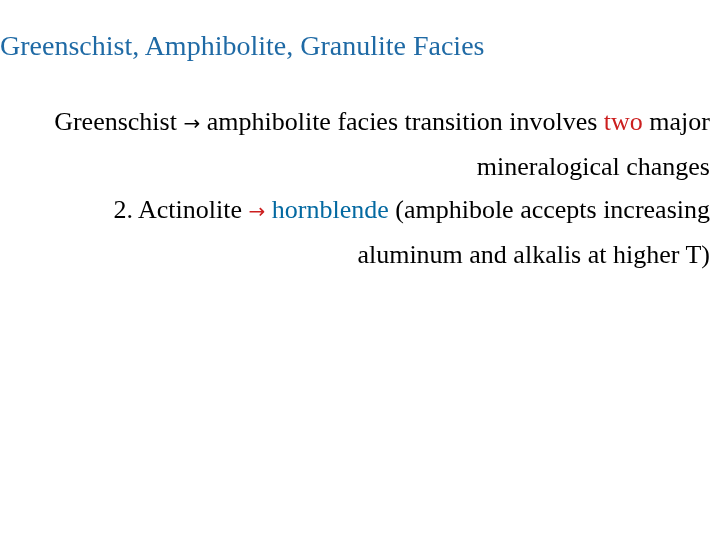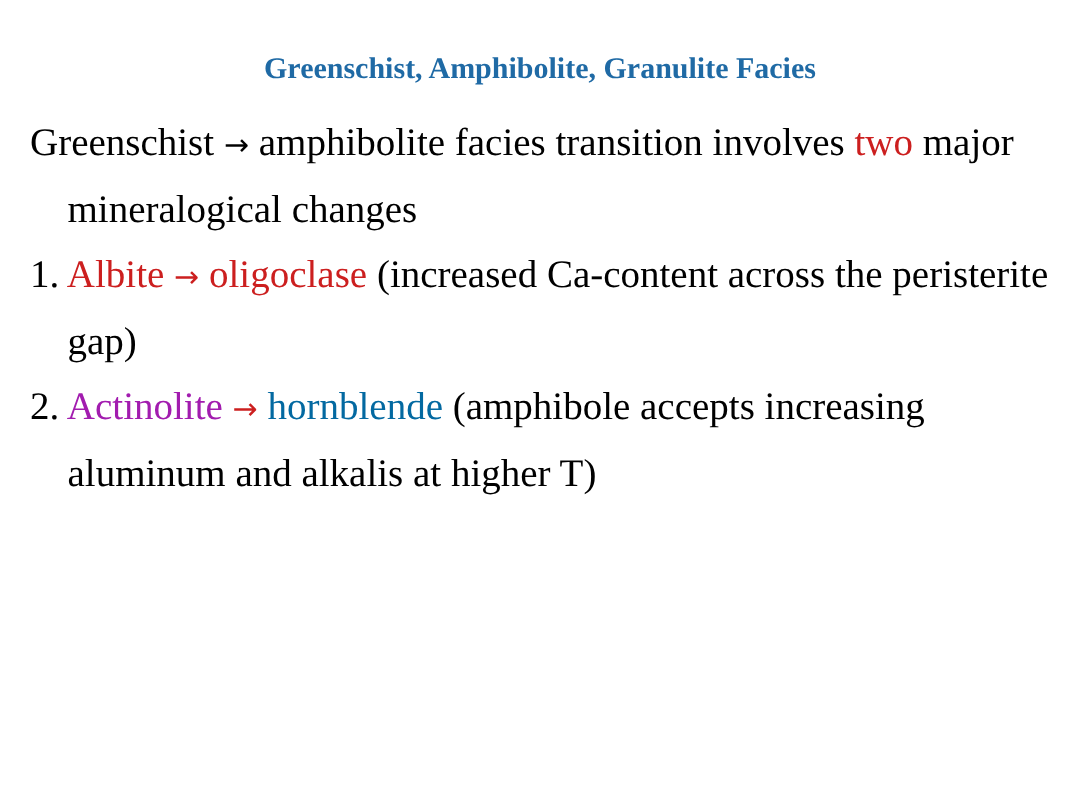--- a/index.html
+++ b/index.html
@@ -18,35 +18,36 @@
       position: absolute;
       left: 0; top: 0;
       width: 720px; height: 540px;
       background: #ffffff;
     }
     .title {
       position: absolute;
       left: 0;
       top: 28px;
       width: 720px;
-      text-align: center;
-      font-size: 20px;
+      text-align: left;
+      font-size: 28px;
       line-height: 36px;
       color: var(--title-color, #1f6aa5);
       margin: 0;
-      font-weight: bold;
+      font-weight: normal;
     }
     .body {
       position: absolute;
       left: 20px;
-      top: 73px;
+      top: 100px;
       width: 690px;
       margin: 0;
       padding: 0;
       list-style: none;
+      text-align: right;
     }
     .para {
       font-size: 26px;
       line-height: 43px;
       color: #000000;
       padding-left: 25px;
       text-indent: -25px;
       margin: 0;
     }
     .hl {
@@ -61,19 +62,16 @@
 <body>
 
 <div class="slide">
   <h1 class="title">Greenschist, Amphibolite, Granulite Facies</h1>
 
   <div class="body">
     <p class="para">
       <span>Greenschist </span><span class="arrow">→</span><span> amphibolite facies transition involves </span><span class="hl" style="color: rgb(204, 31, 31);">two</span><span> major mineralogical changes</span>
     </p>
     <p class="para">
-      <span>1. </span><span class="hl" style="color: rgb(204, 31, 31);">Albite </span><span class="hl arrow" style="color: rgb(204, 31, 31);">→</span><span class="hl" style="color: rgb(204, 31, 31);"> oligoclase</span><span> (increased Ca-content across the peristerite gap)</span>
-    </p>
-    <p class="para">
-      <span>2. </span><span class="hl" style="color: #a21caf;">Actinolite </span><span class="hl arrow" style="color: rgb(204, 31, 31);">→</span><span class="hl" style="color: #0369a1;"> hornblende</span><span> (amphibole accepts increasing aluminum and alkalis at higher T)</span>
+      <span>2. </span><span class="hl" style="color: #000000;">Actinolite </span><span class="hl arrow" style="color: rgb(204, 31, 31);">→</span><span class="hl" style="color: #0369a1;"> hornblende</span><span> (amphibole accepts increasing aluminum and alkalis at higher T)</span>
     </p>
   </div>
 </div>
 
 </body></html>

